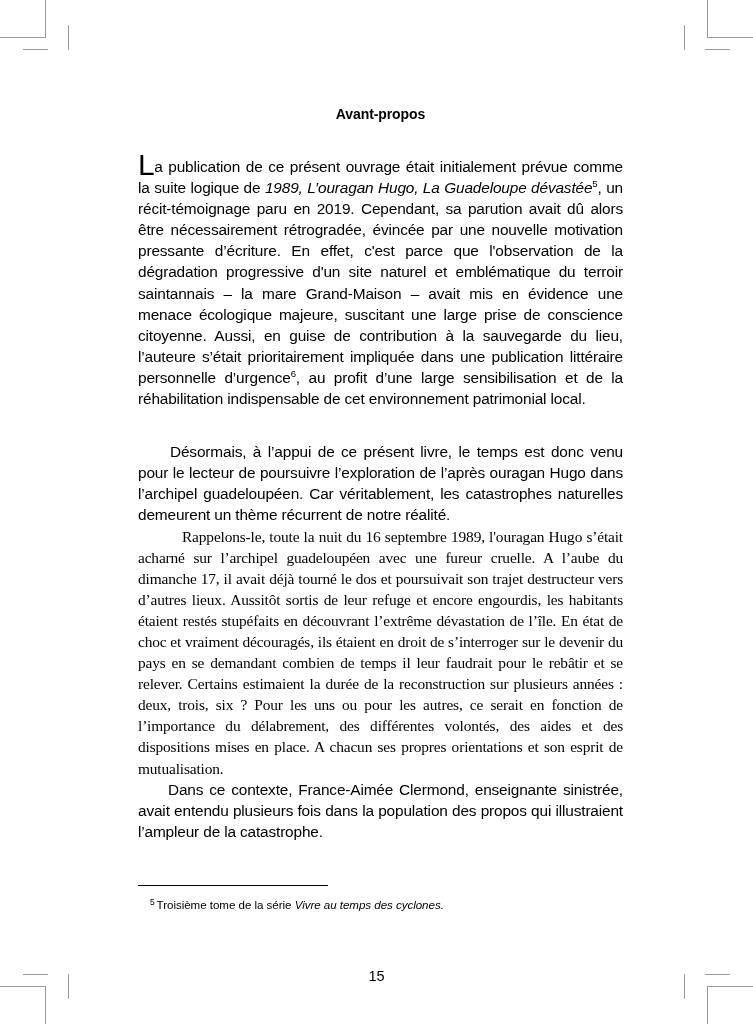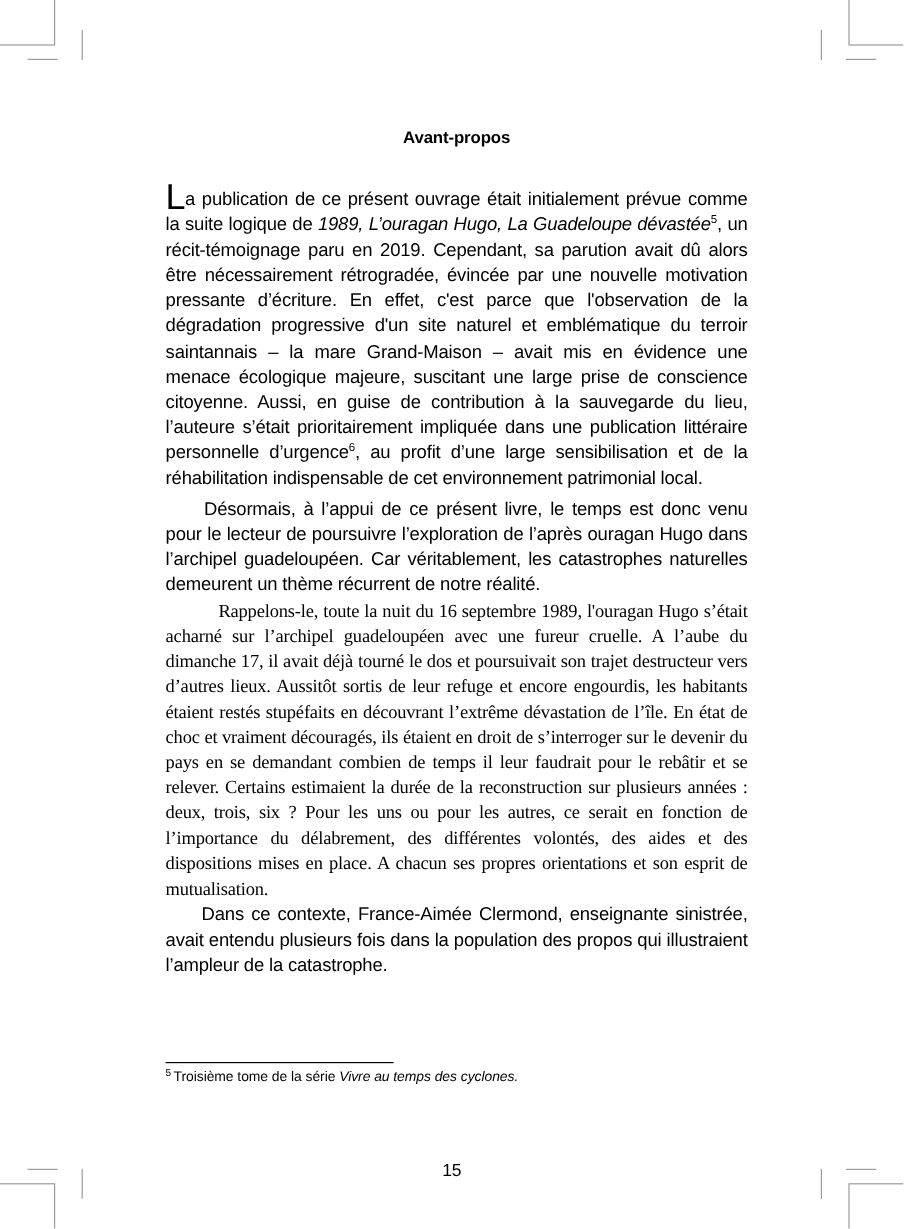--- a/index.html
+++ b/index.html
@@ -72,21 +72,21 @@
     font-size: 15.4px;
     line-height: 21.1px;
     text-align: justify;
     text-justify: inter-word;
     letter-spacing: -0.15px;
     word-spacing: 0px;
     hyphens: none;
   }
 
   p.p-first      { text-indent: 0px; }
-  p.p-desormais  { text-indent: 32px; margin-top: 5px; }
+  p.p-desormais  { text-indent: 32px; margin-top: 32px; }
   p.p-rappelons  { text-indent: 44px; font-family: Liberation Serif, serif; }
   p.p-dans       { text-indent: 30px; }
 
   .dropcap {
     font-size: 30px;
     line-height: 15px;
     font-weight: normal;
     position: relative;
     top: 3px;
     letter-spacing: -0.5px;
@@ -107,21 +107,21 @@
     top: 885px;
     width: 485px;
   }
   .footnote-rule {
     width: 190px;
     height: 1.4px;
     background: #000000;
     margin: 0 0 5px 0;
   }
   .footnote {
-    margin: 0;
+    margin: 12px;
     font-size: 11.6px;
     line-height: 14.4px;
     text-align: left;
     letter-spacing: -0.05px;
     white-space: nowrap;
   }
   .footnote sup {
     font-size: 8.4px;
     margin-right: 2px;
   }

